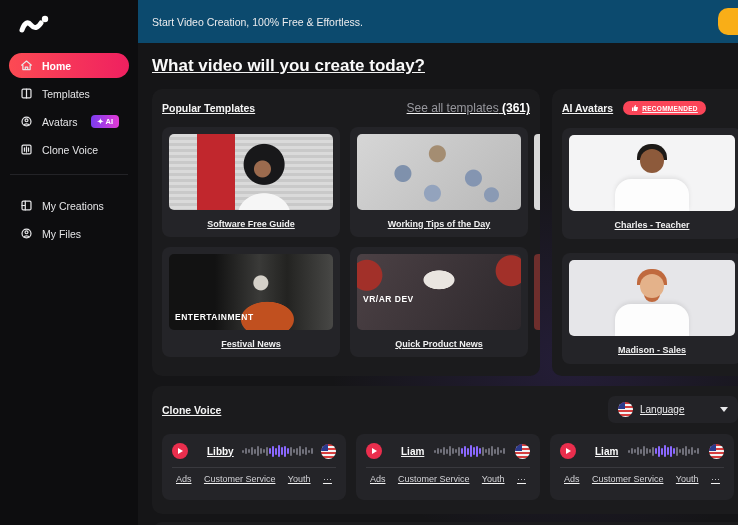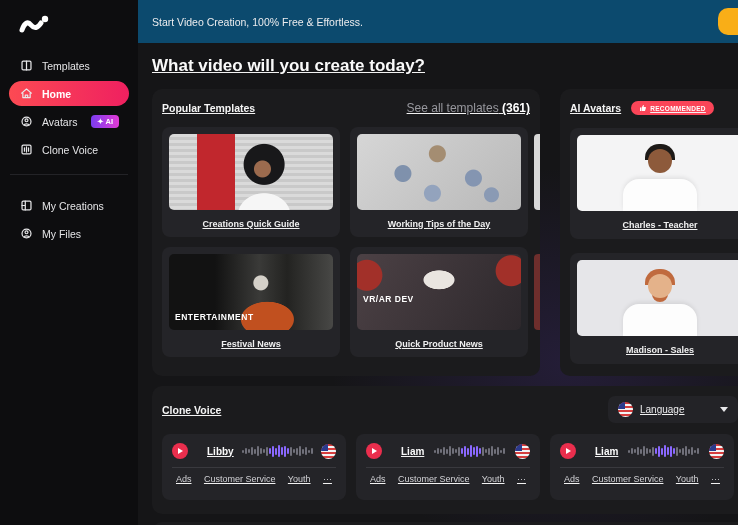--- a/index.html
+++ b/index.html
@@ -25,21 +25,21 @@
           display:flex;align-items:center;padding:0 0 0 14px;z-index:2;}
   .topbar-msg{font-size:10.5px;color:#ececee;}
   .upgrade-btn{position:absolute;right:-22px;top:8px;width:42px;height:27px;border-radius:10px;
                background:#f9ae17;border:none;cursor:pointer;}
 
   
   .main{position:absolute;left:138px;top:43px;width:600px;height:482px;
         background:radial-gradient(ellipse 340px 280px at 430px 320px,rgba(115,72,224,.16),transparent 70%),#151517;
         padding:13px 0 0 14px;overflow:hidden;text-decoration:underline;}
   .heading{font-size:17px;font-weight:bold;color:#fafafa;margin:0 0 13px 0;}
-  .row1{display:flex;gap:20px;}
+  .row1{display:flex;gap:12px;}
   .panel{background:#1b1b1d;border-radius:10px;}
   .panel-head{display:flex;align-items:center;justify-content:space-between;height:18px;}
   .panel-title{font-size:10.5px;font-weight:bold;color:#f5f5f5;}
   .see-all{font-size:12px;color:#97979d;cursor:pointer;}
   .see-all b{color:#fff;font-weight:bold;}
 
   .panel-popular{width:388px;height:287px;padding:10px;position:relative;overflow:hidden;flex-shrink:0;}
   .tgrid{display:grid;grid-template-columns:178px 178px;gap:10px;margin-top:10px;}
   .tcard{background:#242428;border-radius:8px;padding:7px 7px 0;height:110px;cursor:pointer;}
   .thumb{height:76px;border-radius:5px;position:relative;overflow:hidden;}
@@ -126,36 +126,36 @@
 <body>
 
 <aside class="sidebar">
   <div class="logo">
     <svg width="34" height="22" viewBox="0 0 34 22">
       <path d="M5 17 Q9 6 14 12 T24 10" stroke="#fff" stroke-width="5" fill="none" stroke-linecap="round"></path>
       <circle cx="28" cy="6" r="3.2" fill="#fff"></circle>
     </svg>
   </div>
   <nav class="nav">
+    <div class="nav-item active">
+      <span class="ic">
+        <svg class="line" width="13" height="13" viewBox="0 0 16 16">
+            <path d="M2 7.5 8 2.5 14 7.5 M3.5 7v6h9V7 M6.5 13v-3h3v3"></path>
+          </svg>
+      </span>
+      <span>Home</span>
+    </div>
     <div class="nav-item">
       <span class="ic">
         <svg class="line" width="13" height="13" viewBox="0 0 16 16">
             <rect x="2.5" y="2.5" width="11" height="11" rx="1.5"></rect>
             <path d="M8 2.5v11"></path>
           </svg>
       </span>
       <span>Templates</span>
-    </div>
-    <div class="nav-item active">
-      <span class="ic">
-        <svg class="line" width="13" height="13" viewBox="0 0 16 16">
-            <path d="M2 7.5 8 2.5 14 7.5 M3.5 7v6h9V7 M6.5 13v-3h3v3"></path>
-          </svg>
-      </span>
-      <span>Home</span>
     </div>
     <div class="nav-item">
       <span class="ic">
         <svg class="line" width="13" height="13" viewBox="0 0 16 16">
             <circle cx="8" cy="8" r="5.5"></circle>
             <circle cx="8" cy="6.5" r="1.8"></circle>
             <path d="M4.8 12.2c.6-1.8 5.8-1.8 6.4 0"></path>
           </svg>
       </span>
       <span>Avatars</span>
@@ -212,21 +212,21 @@
       <div class="panel-head">
         <span class="panel-title">Popular Templates</span>
         <span class="see-all">
           <span>See all templates</span>
           <b>(361)</b>
         </span>
       </div>
       <div class="tgrid">
         <div class="tcard">
           <div class="thumb t1"></div>
-          <div class="tcard-title">Creations Quick Guide</div>
+          <div class="tcard-title">Software Free Guide</div>
         </div>
         <div class="tcard">
           <div class="thumb t2"></div>
           <div class="tcard-title">Working Tips of the Day</div>
         </div>
         <div class="tcard">
           <div class="thumb t3">
             <span class="overlay-txt">ENTERTAINMENT</span>
           </div>
           <div class="tcard-title">Festival News</div>

